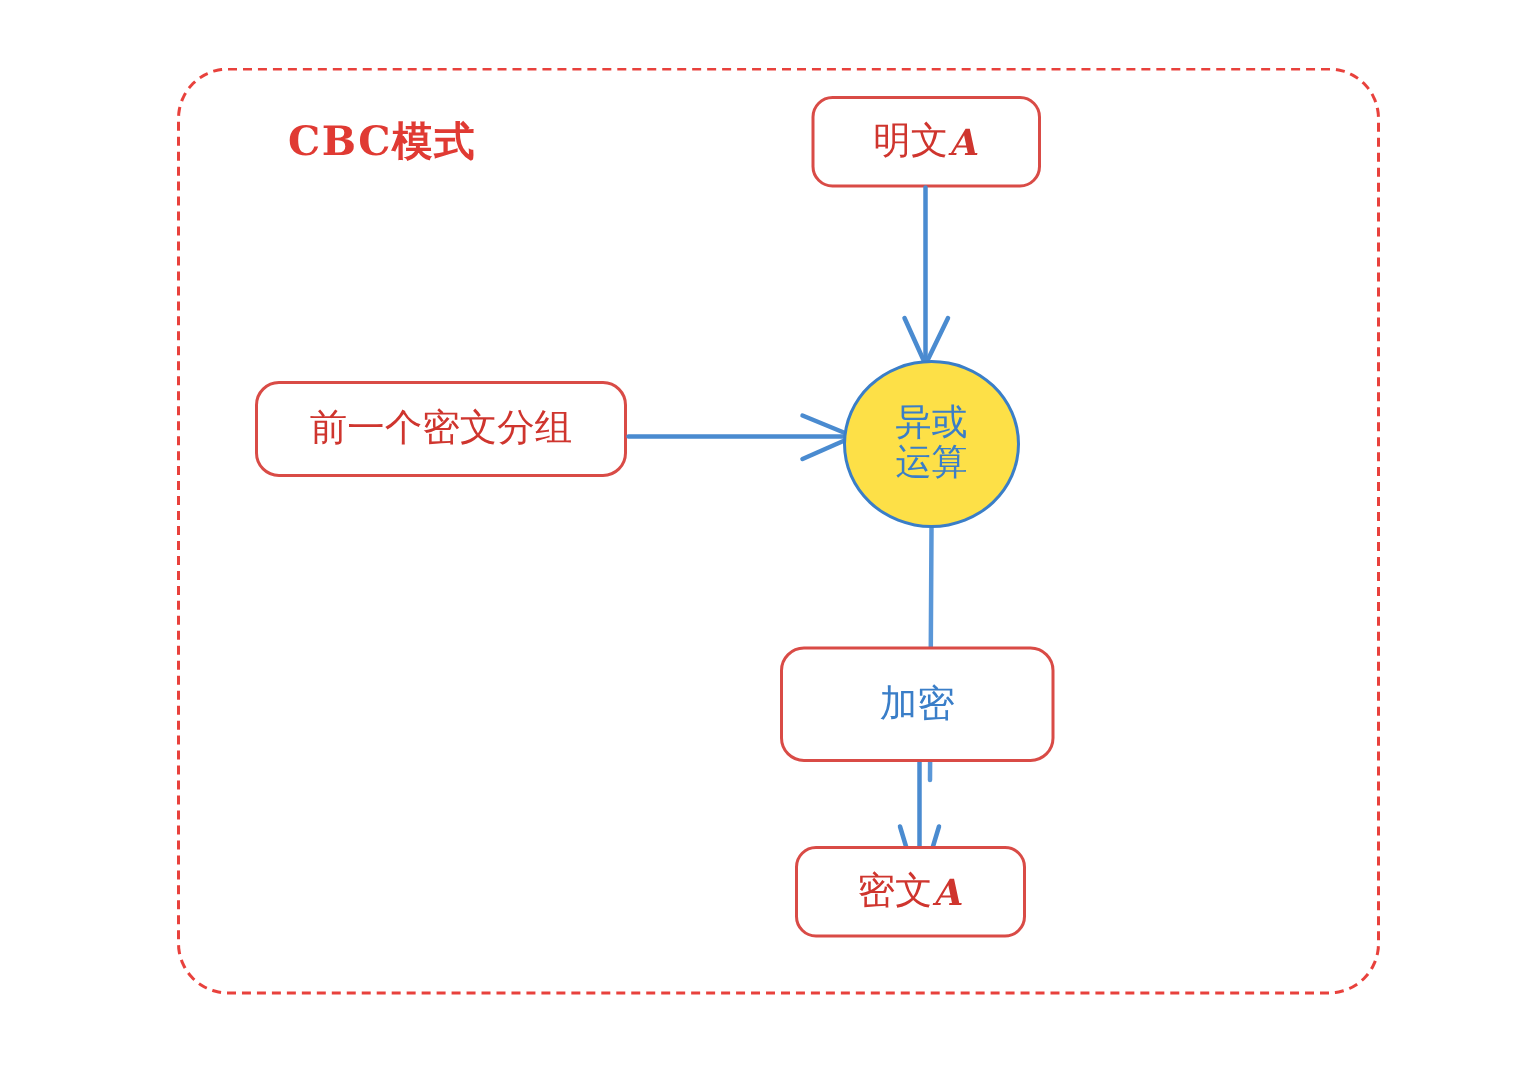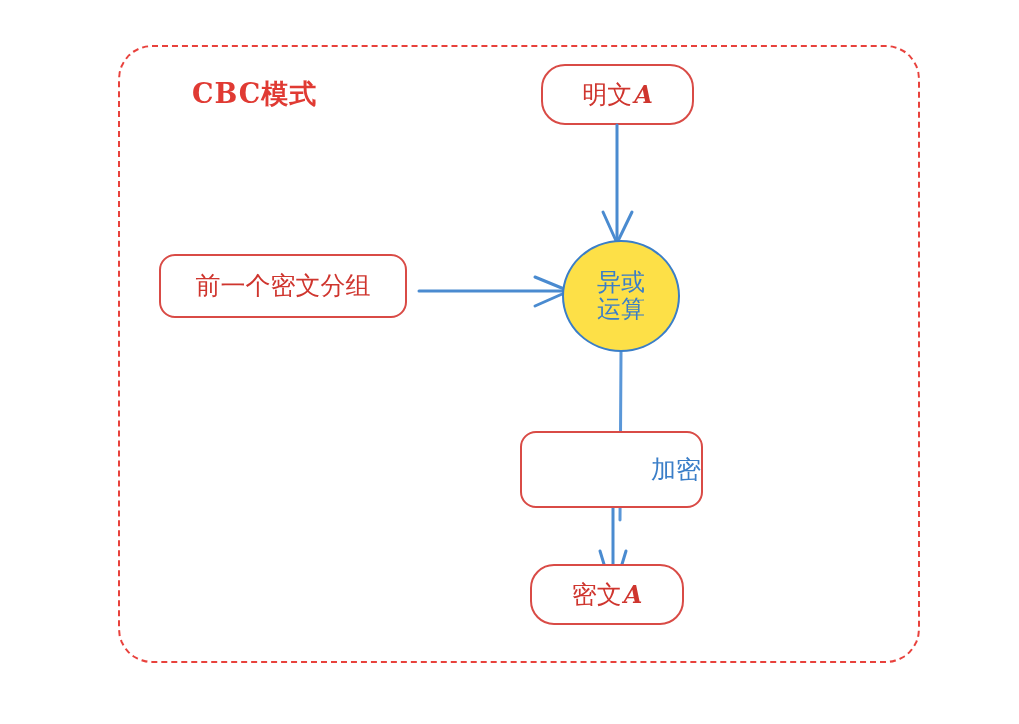--- a/index.html
+++ b/index.html
@@ -40,37 +40,37 @@
     letter-spacing: 1px;
     font-family: "DejaVu Serif", serif;
     font-weight: 600;
     white-space: nowrap;
   }
   
   .node-box {
     position: absolute;
     box-sizing: border-box;
     border: 2px solid #d94b46;
-    border-radius: 24px;
+    border-radius: 14px;
     background: #ffffff;
     display: flex;
     align-items: center;
     justify-content: center;
     text-align: center;
     line-height: 1.25;
   }
   .node-box.red-text   { color: #cf352e; }
-  .node-box.blue-text  { color: #3a7ec8; justify-content: flex-end; }
+  .node-box.blue-text  { color: #3a7ec8; }
 
   .node-plain {
     left: 541px;  top: 64px;  width: 153px; height: 61px;
     font-size: 25px;
   }
   .node-prev {
-    left: 159px;  top: 254px; width: 248px; height: 64px;
+    left: 170px;  top: 254px; width: 248px; height: 64px;
     font-size: 25px;
     border-radius: 16px;
   }
   .node-encrypt {
     left: 520px;  top: 431px; width: 183px; height: 77px;
     font-size: 25px;
     border-radius: 16px;
     z-index: 3;
   }
   .node-cipher {

